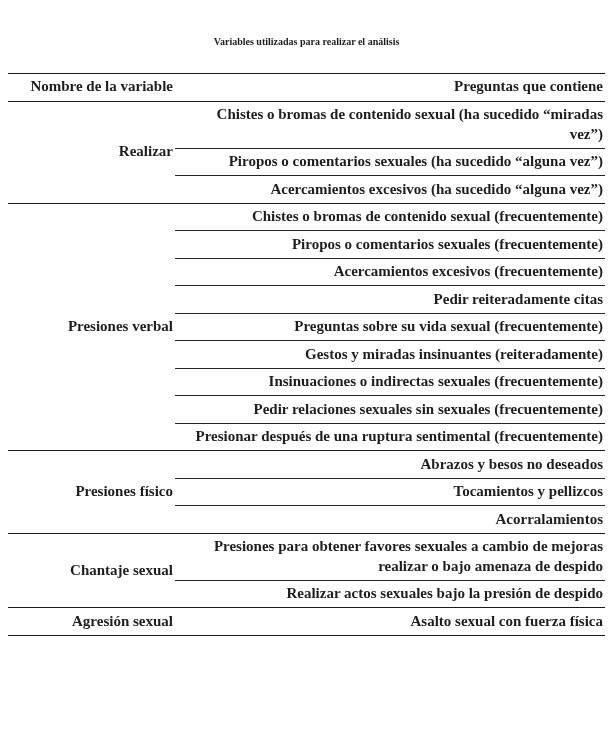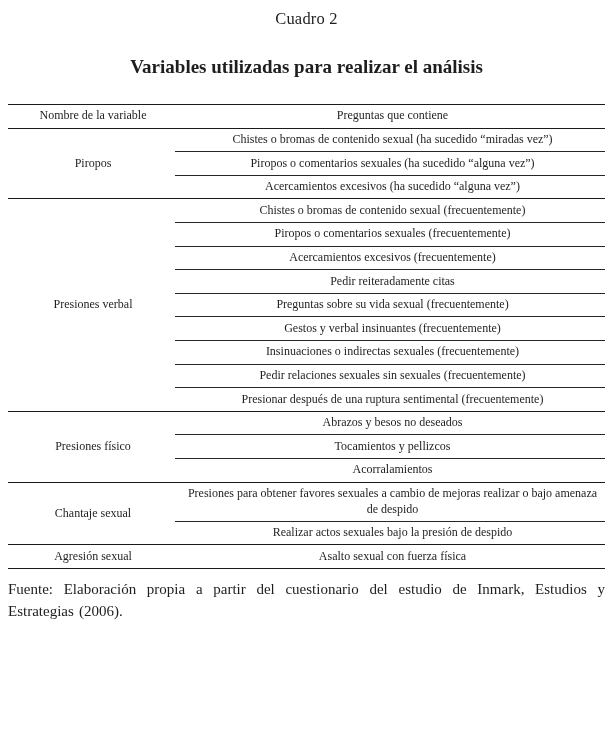--- a/index.html
+++ b/index.html
@@ -23,38 +23,38 @@
   }
   .title {
     text-align: center;
     font-size: 16.5px;
     font-weight: 400;
     letter-spacing: 0.2px;
     margin: 0;
   }
   .subtitle {
     text-align: center;
-    font-size: 19px;
+    font-size: 10px;
     font-weight: 700;
     margin: 27px 0 0 0;
   }
   table.vars {
     border-collapse: collapse;
     table-layout: fixed;
     width: 597px;
     margin-top: 26px;
     border-top: 1.6px solid #1a1a1a;
     border-bottom: 1.6px solid #1a1a1a;
   }
   table.vars col.c1 { width: 167px; }
   table.vars th, table.vars td {
-    font-size: 12px;
-    font-weight: 400;
+    font-size: 15px;
+    font-weight: 700;
     line-height: 1.3;
-    text-align: center;
+    text-align: right;
     vertical-align: middle;
   }
   table.vars thead th {
     border-bottom: 1.6px solid #1a1a1a;
     padding: 3px 2px 4px 5px;
   }
   table.vars thead th.hq { padding-left: 7px; }
   tbody tr:first-child > td { border-top: 1.6px solid #1a1a1a; }
   td.label {
     padding: 3px 2px 3px 5px;
@@ -72,39 +72,38 @@
     line-height: 1.5;
     text-align: justify;
     word-spacing: 1.5px;
   }
 </style>
 </head>
 <body>
 
 <div class="page">
 
-  <div class="title">Cuadro 2</div>
 
   <div class="subtitle">Variables utilizadas para realizar el análisis</div>
 
   <table class="vars">
     <colgroup>
         <col class="c1">
         <col class="c2">
       </colgroup>
     <thead>
       <tr>
         <th>Nombre de la variable</th>
         <th class="hq">Preguntas que contiene</th>
       </tr>
     </thead>
 
     <tbody>
       <tr>
-        <td class="label" rowspan="3">Piropos</td>
+        <td class="label" rowspan="3">Realizar</td>
         <td class="q">Chistes o bromas de contenido sexual (ha sucedido “miradas vez”)</td>
       </tr>
       <tr>
         <td class="q">Piropos o comentarios sexuales (ha sucedido “alguna vez”)</td>
       </tr>
       <tr>
         <td class="q">Acercamientos excesivos (ha sucedido “alguna vez”)</td>
       </tr>
     </tbody>
 
@@ -119,21 +118,21 @@
       <tr>
         <td class="q">Acercamientos excesivos (frecuentemente)</td>
       </tr>
       <tr>
         <td class="q">Pedir reiteradamente citas</td>
       </tr>
       <tr>
         <td class="q">Preguntas sobre su vida sexual (frecuentemente)</td>
       </tr>
       <tr>
-        <td class="q">Gestos y verbal insinuantes (frecuentemente)</td>
+        <td class="q">Gestos y miradas insinuantes (reiteradamente)</td>
       </tr>
       <tr>
         <td class="q">Insinuaciones o indirectas sexuales (frecuentemente)</td>
       </tr>
       <tr>
         <td class="q">Pedir relaciones sexuales sin sexuales (frecuentemente)</td>
       </tr>
       <tr>
         <td class="q">Presionar después de una ruptura sentimental (frecuentemente)</td>
       </tr>
@@ -163,15 +162,14 @@
     </tbody>
 
     <tbody>
       <tr>
         <td class="label">Agresión sexual</td>
         <td class="q">Asalto sexual con fuerza física</td>
       </tr>
     </tbody>
   </table>
 
-  <div class="source">Fuente: Elaboración propia a partir del cuestionario del estudio de Inmark, Estudios y Estrategias (2006).</div>
 
 </div>
 
 </body></html>

